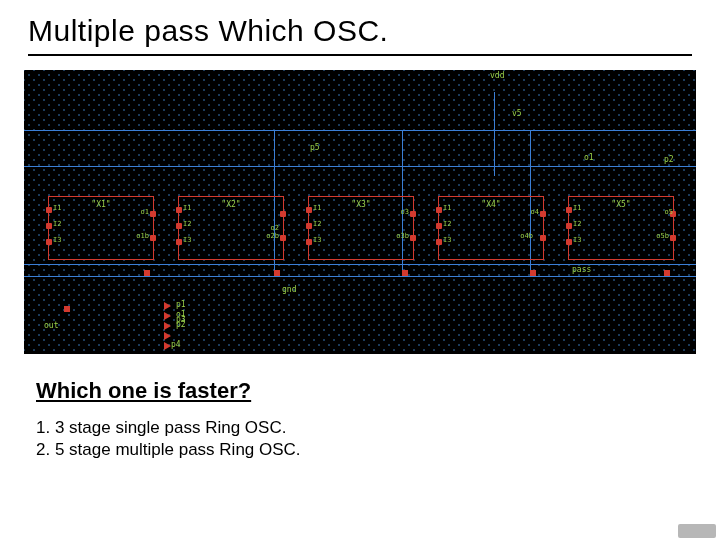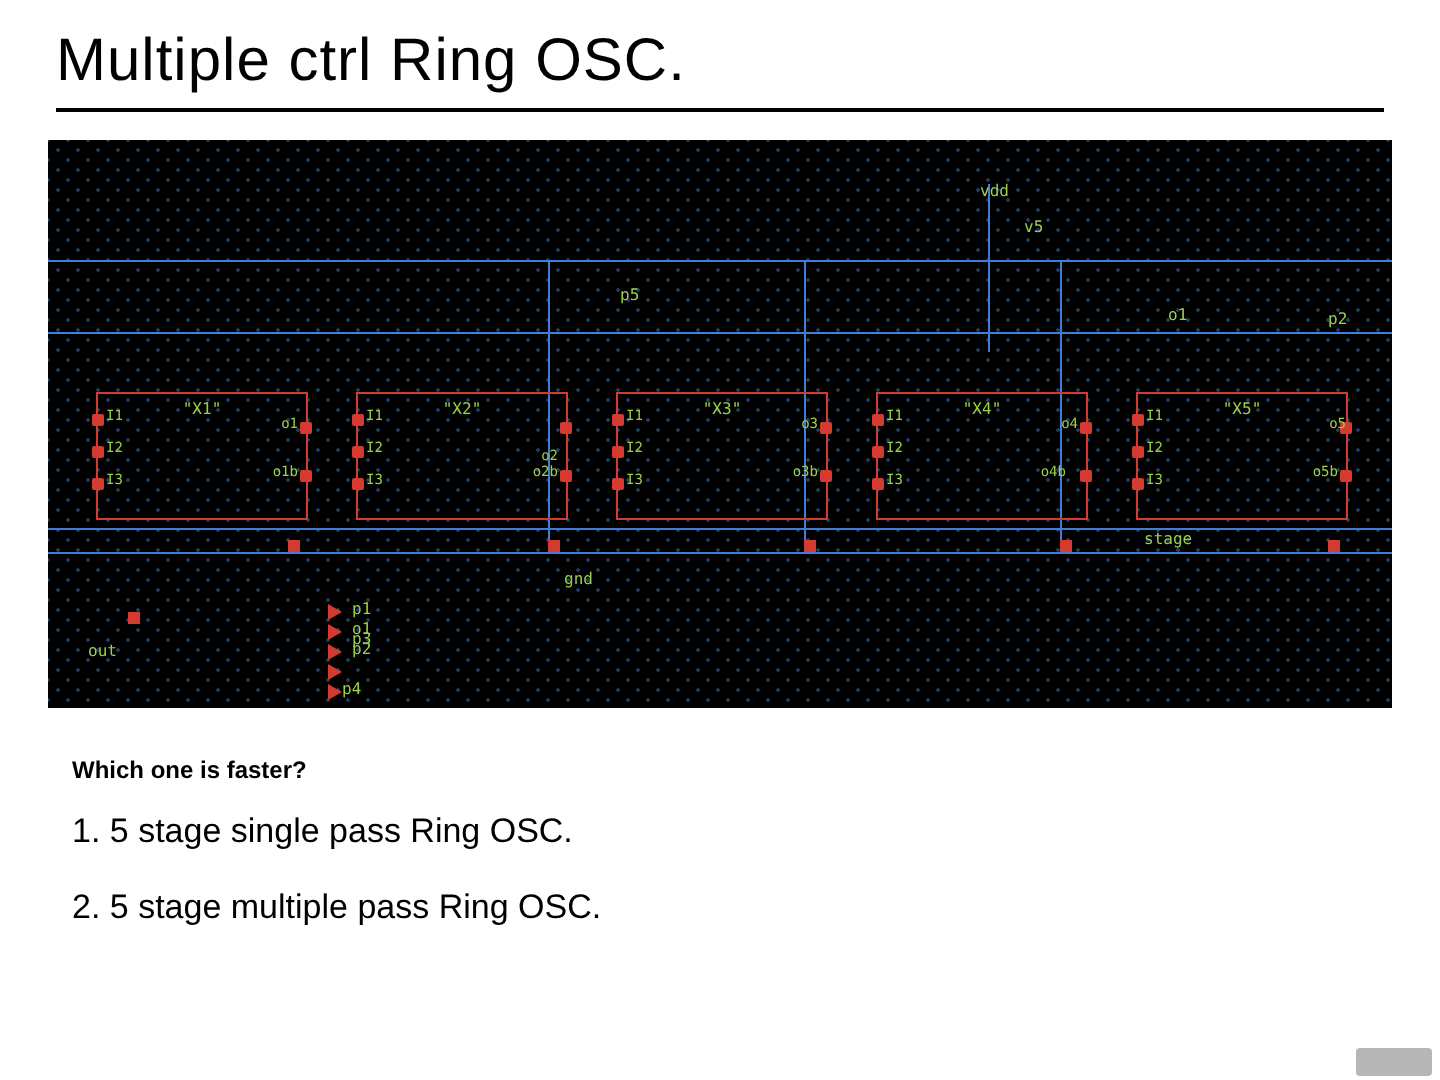--- a/index.html
+++ b/index.html
@@ -21,50 +21,50 @@
   
   .stage{position:absolute;top:126px;width:104px;height:62px;border:1px solid #d43a2f}
   .stage .pin{position:absolute;width:6px;height:6px;background:#d43a2f;border-radius:1px}
   .stage .lbl{position:absolute;font:7px/7px monospace;color:#9ad14a}
   .stage .name{position:absolute;font:8px/8px monospace;color:#9ad14a;top:4px;left:50%;transform:translateX(-50%)}
   .netlbl{position:absolute;font:8px/8px monospace;color:#9ad14a}
   .redsq{position:absolute;width:6px;height:6px;background:#d43a2f}
   
   .port{position:absolute;left:58px;width:0;height:0;border-top:4px solid transparent;border-bottom:4px solid transparent;border-left:7px solid #d43a2f}
   .portlbl{position:absolute;left:70px;font:8px/8px monospace;color:#9ad14a}
-  .q{font-size:12px;font-weight:700;margin:24px 0 0 36px}
+  .q{font-size:22px;font-weight:700;text-decoration:underline;margin:24px 0 0 36px}
   .opt{font-size:17px;margin-left:36px}
   .opt.first{margin-top:14px}
-  .opt.second{margin-top:18px}
+  .opt.second{margin-top:2px}
   .footmark{position:absolute;right:4px;bottom:2px;width:38px;height:14px;background:#b7b7b7;border-radius:2px}
 </style>
 </head>
 <body>
 
-<div class="title">Multiple ctrl Ring OSC.</div>
+<div class="title">Multiple pass Which OSC.</div>
 <div class="rule"></div>
 
 <div class="schem">
 
   <div class="rail vdd"></div>
   <div class="rail mid"></div>
   <div class="rail gnd"></div>
   <div class="rail gnd2"></div>
 
   <div class="vline" style="top:60px;height:146px;left:250px"></div>
   <div class="vline" style="top:60px;height:146px;left:378px"></div>
   <div class="vline" style="top:60px;height:146px;left:506px"></div>
   <div class="vline" style="top:22px;height:84px;left:470px"></div>
 
-  <div class="netlbl" style="left:466px;top:22px">vdd</div>
+  <div class="netlbl" style="left:466px;top:2px">vdd</div>
   <div class="netlbl" style="left:488px;top:40px">v5</div>
   <div class="netlbl" style="left:286px;top:74px">p5</div>
   <div class="netlbl" style="left:560px;top:84px">o1</div>
   <div class="netlbl" style="left:640px;top:86px">p2</div>
-  <div class="netlbl" style="left:548px;top:196px">stage</div>
+  <div class="netlbl" style="left:548px;top:196px">pass</div>
   <div class="netlbl" style="left:258px;top:216px">gnd</div>
 
   <div class="stage" style="left:24px">
     <span class="name">"X1"</span>
     <span class="pin" style="left:-3px;top:10px"></span>
     <span class="pin" style="left:-3px;top:26px"></span>
     <span class="pin" style="left:-3px;top:42px"></span>
     <span class="pin" style="right:-3px;top:14px"></span>
     <span class="pin" style="right:-3px;top:38px"></span>
     <span class="lbl" style="left:4px;top:8px">I1</span>
@@ -141,16 +141,16 @@
   <div class="portlbl" style="top:241px;left:152px">o1</div>
   <div class="port" style="top:252px;left:140px"></div>
   <div class="portlbl" style="top:251px;left:152px">p2</div>
   <div class="port" style="top:262px;left:140px"></div>
   <div class="portlbl" style="top:246px;left:152px">p3</div>
   <div class="port" style="top:272px;left:140px"></div>
   <div class="portlbl" style="top:271px;left:147px">p4</div>
 </div>
 
 <div class="q">Which one is faster?</div>
-<div class="opt first">1.  5 stage single pass Ring OSC.</div>
+<div class="opt first">1.  3 stage single pass Ring OSC.</div>
 <div class="opt second">2.  5 stage multiple pass Ring OSC.</div>
 
 <div class="footmark"></div>
 
 </body></html>

